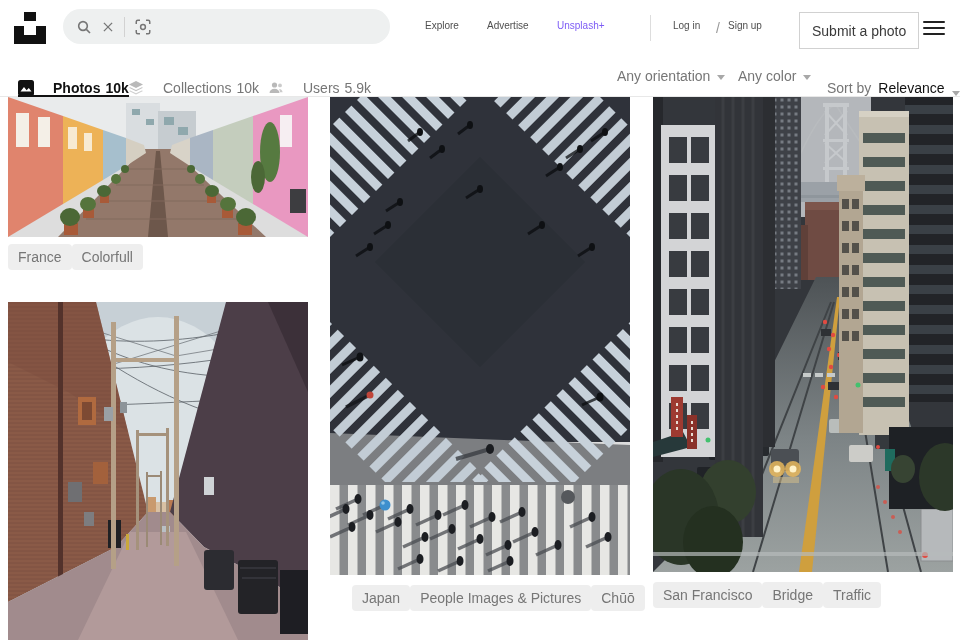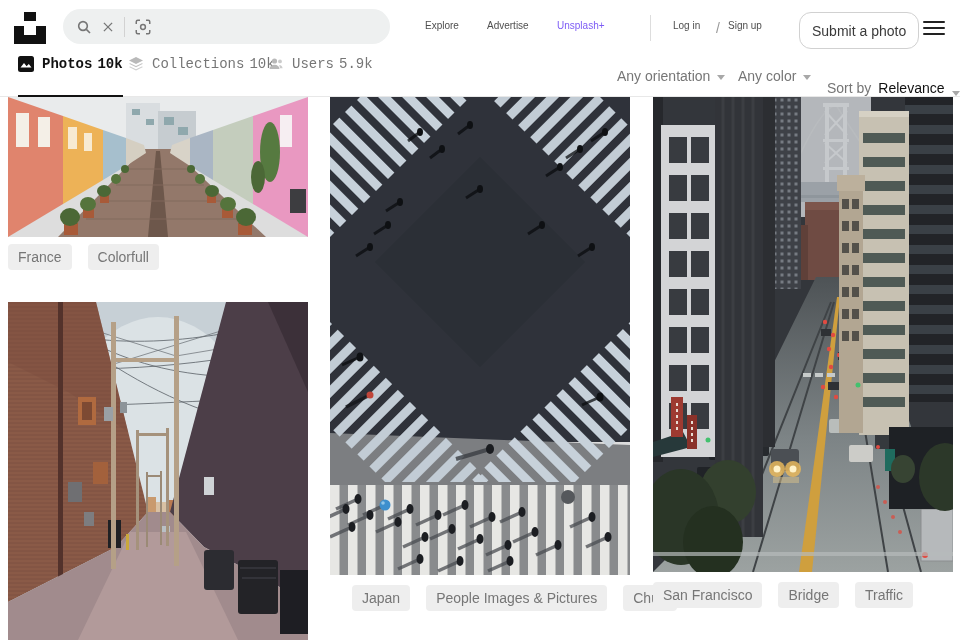--- a/index.html
+++ b/index.html
@@ -13,46 +13,46 @@
           border-radius:18px;display:flex;align-items:center;gap:9px;padding:0 13px;box-sizing:border-box;}
   .search input{flex:1;border:0;outline:0;background:transparent;font-size:14px;color:#111;
           font-family:"Liberation Sans","DejaVu Sans",sans-serif;min-width:0;}
   .sdiv{width:1px;height:20px;background:#d2d2d2;flex:0 0 auto;}
   .icon-btn{display:flex;align-items:center;justify-content:center;cursor:pointer;background:none;border:0;padding:0;}
   .nav-link{position:absolute;top:20px;font-size:10px;color:#4f4f4f;cursor:pointer;text-decoration:none;white-space:nowrap;}
   .nav-plus{color:#7d5cf5;}
   .navsep{position:absolute;left:650px;top:15px;width:1px;height:26px;background:#ddd;}
   .slash{position:absolute;left:716px;top:20px;font-size:14px;color:#999;}
   .submit-btn{position:absolute;left:799px;top:12px;height:37px;padding:0 12px;border:1px solid #d1d1d1;
-          border-radius:12px;background:#fff;color:#3a3a3a;font-size:14px;display:flex;align-items:center;cursor:pointer;
+          border-radius:0;background:#fff;color:#3a3a3a;font-size:14px;display:flex;align-items:center;cursor:pointer;
           font-family:"Liberation Sans","DejaVu Sans",sans-serif;}
   .burger{position:absolute;left:923px;top:21px;width:22px;height:14px;display:flex;flex-direction:column;
           justify-content:space-between;cursor:pointer;}
   .burger span{display:block;height:2px;background:#222;border-radius:1px;}
 
   
   .filterbar{position:absolute;top:56px;left:0;width:960px;height:40px;background:#fff;border-bottom:1px solid #e8e8e8;}
-  .tab{position:absolute;top:0;height:40px;display:flex;align-items:flex-start;gap:8px;font-size:14px;cursor:pointer;color:#767676;font-family:Liberation Mono, monospace;}
+  .tab{position:absolute;top:0;height:40px;display:flex;align-items:flex-end;gap:19px;font-size:14px;cursor:pointer;color:#767676;}
   .tab .tl{display:flex;gap:5px;}
   .tab-active{color:#111;font-weight:700;}
   .tab-active::after{content:"";position:absolute;left:0;right:0;bottom:-1px;height:2px;background:#111;}
   #tab-photos{left:18px;} #tab-collections{left:128px;} #tab-users{left:268px;}
   .dd{position:absolute;top:0;height:40px;display:flex;align-items:center;gap:7px;font-size:14px;color:#767676;cursor:pointer;}
   #dd-orientation{left:617px;} #dd-color{left:738px;} #dd-sort{left:827px;align-items:flex-end;}
   #dd-sort .val{color:#111;}
   .caret{width:0;height:0;border-left:4px solid transparent;border-right:4px solid transparent;
          border-top:5px solid #a8a8a8;margin-top:2px;}
 
   
   .col{position:absolute;top:97px;width:300px;}
   #col1{left:8px;} #col2{left:330px;} #col3{left:653px;}
   .photo{position:absolute;left:0;width:300px;overflow:hidden;cursor:pointer;background:#ddd;}
   #photo1{top:0;height:140px;} #photo2{top:205px;height:338px;}
   #photo3{top:0;height:478px;} #photo4{top:0;height:475px;}
-  .tagrow{position:absolute;left:0;display:flex;gap:16px;}
+  .tagrow{position:absolute;left:0;display:flex;gap:0;}
   #tags1{top:147px;} #tags2{top:488px;margin-left:22px;} #tags3{top:485px;}
   .tag{height:26px;padding:0 10px;background:#eee;color:#767676;font-size:14px;display:flex;align-items:center;
        border-radius:4px;cursor:pointer;white-space:nowrap;}
   svg{display:block;}
 </style>
 </head>
 <body>
 
 <div class="page">
 

